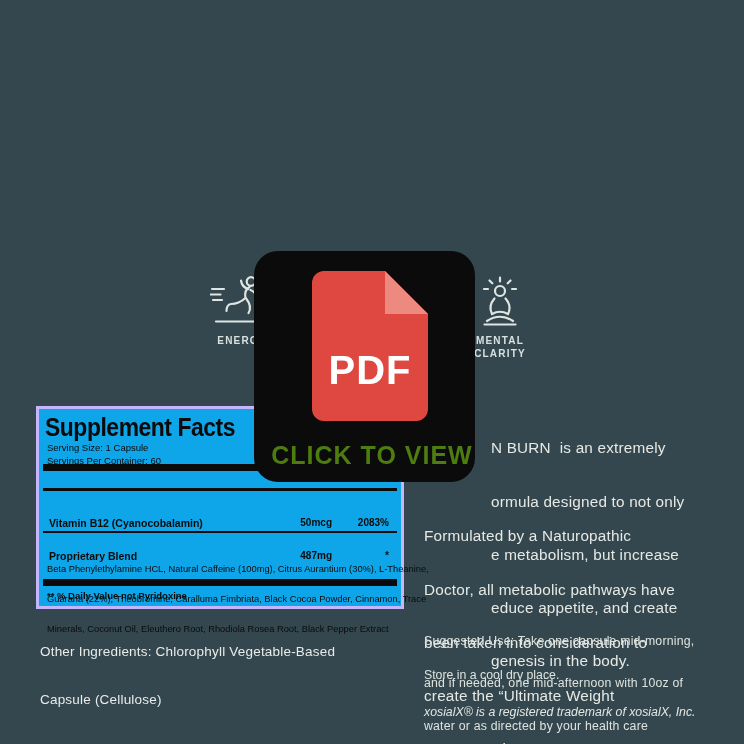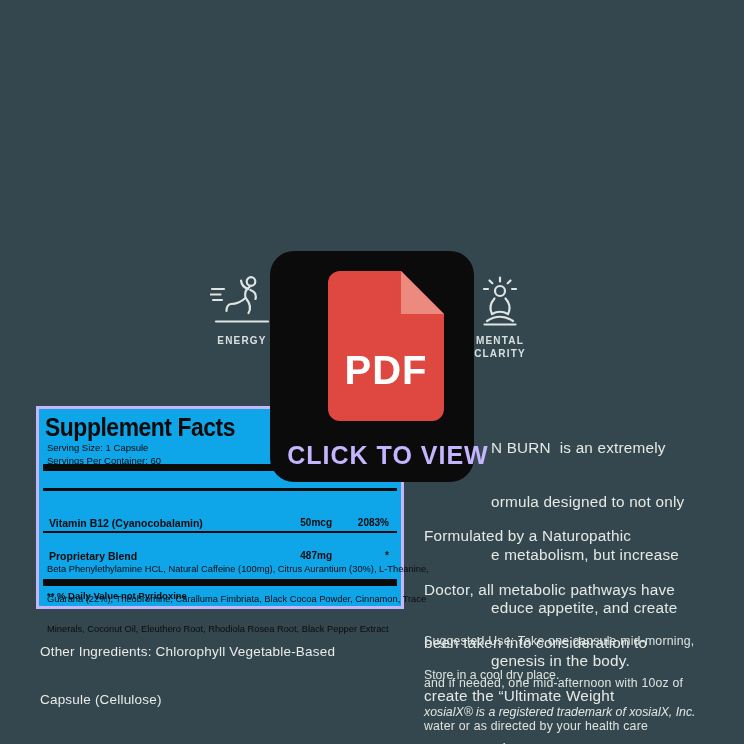--- a/index.html
+++ b/index.html
@@ -36,26 +36,26 @@
   .usage{position:absolute;left:424px;top:605px;color:#DEE3DE;font-size:12.3px;
          line-height:14.3px;letter-spacing:0.2px;white-space:pre;}
   .storage{position:absolute;left:424px;top:668px;color:#DEE3DE;font-size:12.3px;white-space:pre;}
   .trademark{position:absolute;left:424px;top:705px;color:#E3E7E2;font-size:12.3px;white-space:pre;font-style:italic;}
 
   
   .other-ing{position:absolute;left:40px;top:612px;color:#E9ECE8;font-size:13.5px;
              line-height:16px;letter-spacing:0.2px;white-space:pre;}
 
   
-  .pdf-overlay{position:absolute;left:254px;top:251px;width:204px;height:231px;
-               background:#0B0B0C;border-radius:24px;cursor:pointer;margin-left:16px;}
+  .pdf-overlay{position:absolute;left:254px;top:251px;width:221px;height:231px;
+               background:#0B0B0C;border-radius:24px;cursor:pointer;}
   .pdf-doc{position:absolute;left:58px;top:20px;width:116px;height:150px;}
   .pdf-label{position:absolute;left:58px;top:97px;width:116px;text-align:center;
              color:#FFFFFF;font-size:40px;font-weight:bold;letter-spacing:1px;}
-  .pdf-cta{position:absolute;left:0;width:236px;top:190px;text-align:center;color:#c4b5fd;
+  .pdf-cta{position:absolute;left:0;width:236px;top:190px;text-align:center;color:#4d7c0f;
            font-size:25px;font-weight:bold;letter-spacing:1px;white-space:pre;}
 </style>
 </head>
 <body>
 
 <div class="page">
 
   <div class="benefit-icon" style="left:210px;top:274px;">
     <svg width="64" height="52" viewBox="0 0 64 52" fill="none" stroke="#DEE5E3" stroke-width="2.2" stroke-linecap="round" stroke-linejoin="round">
       <circle cx="41" cy="7.5" r="4.3"></circle>

